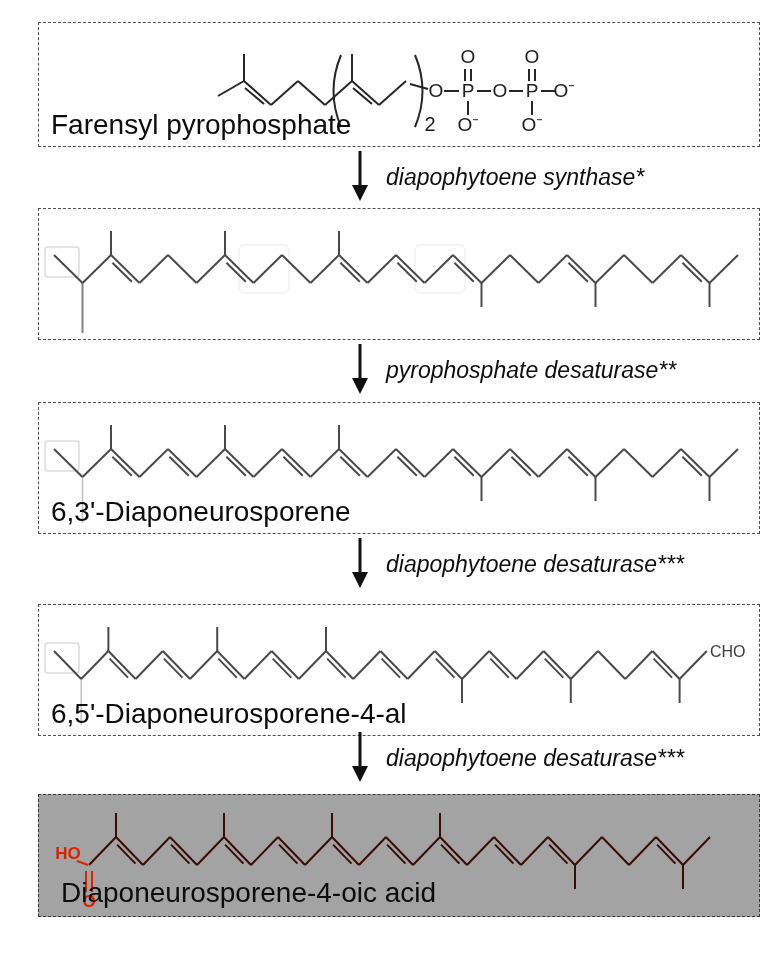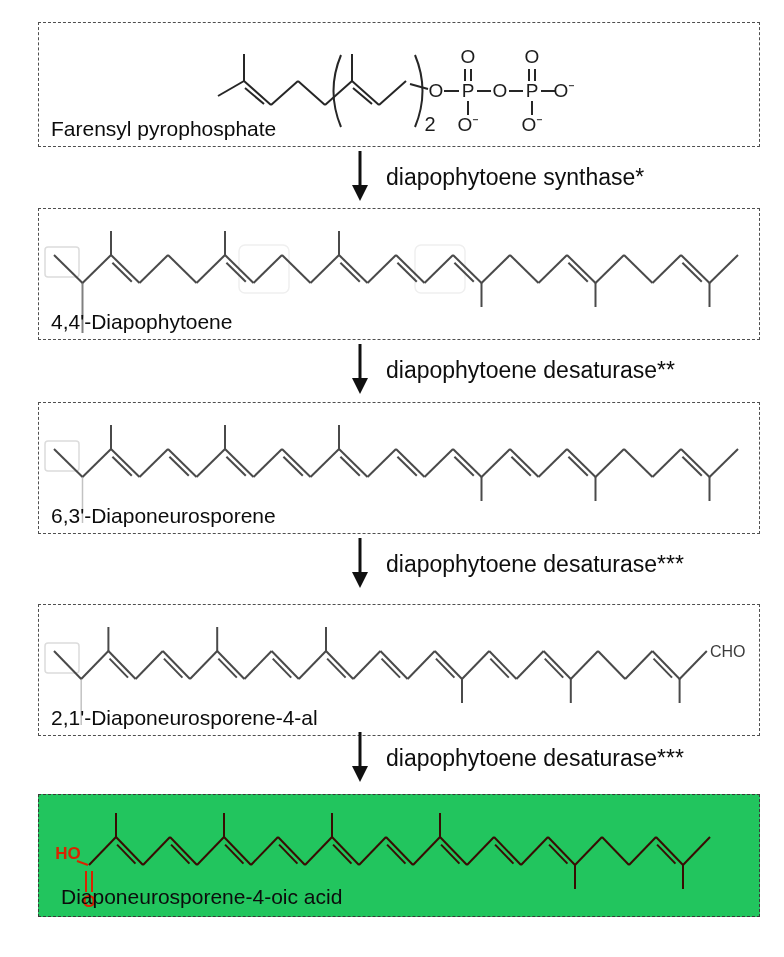--- a/index.html
+++ b/index.html
@@ -1,23 +1,23 @@
 <!DOCTYPE html>
 <html><head>
 <meta charset="utf-8">
 <style>
   html,body{margin:0;padding:0;background:#fff;}
   .page{position:relative;width:784px;height:957px;background:#ffffff;
         font-family:"Liberation Sans",sans-serif;overflow:hidden;}
   .cbox{position:absolute;left:38px;width:720px;border:1px dashed #4f4f4f;background:#ffffff;}
   .cbox svg{display:block;}
-  .clabel{position:absolute;left:12px;bottom:5px;font-size:21px;color:#0c0c0c;white-space:nowrap;}
+  .clabel{position:absolute;left:12px;bottom:5px;font-size:28px;color:#0c0c0c;white-space:nowrap;}
   .clabel--product{left:22px;bottom:7px;}
   .arrow{position:absolute;left:348px;}
-  .enzyme{position:absolute;left:386px;font-size:23px;color:#0e0e0e;white-space:nowrap;}
+  .enzyme{position:absolute;left:386px;font-size:23px;color:#0e0e0e;white-space:nowrap;font-style:italic;}
   text{font-family:"Liberation Sans",sans-serif;}
   .atom{fill:#1c1c1c;font-size:19px;text-anchor:middle;}
   .atom-sub{fill:#1c1c1c;font-size:20px;text-anchor:middle;}
   .atom-sm{fill:#3c3c3c;font-size:16px;}
   .atom-red{fill:#d92400;font-size:17px;text-anchor:middle;font-weight:bold;}
   .bond{stroke:#262626;stroke-width:2;fill:none;}
   .bond-red{stroke:#d92400;stroke-width:2;fill:none;}
   .ghost{stroke:#dcdcdc;fill:none;stroke-width:1.5;}
   .ghost-faint{stroke:#efefef;fill:none;stroke-width:1.5;}
 </style>
@@ -115,28 +115,27 @@
           <line x1="529.4063020922504" y1="53.69001394181649" x2="548.7863020922505" y2="72.73001394181648" stroke="#4a4a4a" stroke-width="2"></line>
           <line x1="643.4063020922504" y1="53.69001394181649" x2="662.7863020922505" y2="72.73001394181648" stroke="#4a4a4a" stroke-width="2"></line>
           <line x1="72" y1="46" x2="72" y2="22" stroke="#4a4a4a" stroke-width="2"></line>
           <line x1="186" y1="46" x2="186" y2="22" stroke="#4a4a4a" stroke-width="2"></line>
           <line x1="300" y1="46" x2="300" y2="22" stroke="#4a4a4a" stroke-width="2"></line>
           <line x1="442.5" y1="74" x2="442.5" y2="98" stroke="#4a4a4a" stroke-width="2"></line>
           <line x1="556.5" y1="74" x2="556.5" y2="98" stroke="#4a4a4a" stroke-width="2"></line>
           <line x1="670.5" y1="74" x2="670.5" y2="98" stroke="#4a4a4a" stroke-width="2"></line>
         </g>
     </svg>
-    <span class="clabel">4,4'-Diapophytoene</span>
   </div>
 
   <svg class="arrow" style="top:343px;" width="24" height="52">
     <line x1="12" y1="1" x2="12" y2="37" stroke="#101010" stroke-width="3"></line>
     <polygon points="4,35 20,35 12,51" fill="#101010"></polygon>
   </svg>
-  <span class="enzyme" style="top:357px;">diapophytoene desaturase**</span>
+  <span class="enzyme" style="top:357px;">pyrophosphate desaturase**</span>
 
   <div class="cbox" style="top:402px;height:130px;">
     <svg width="718" height="128" viewBox="0 0 718 128">
       <rect class="ghost" x="6" y="38" width="34" height="30" rx="3"></rect>
       <line x1="43.5" y1="74" x2="43.5" y2="120" stroke="#c2c2c2" stroke-width="1.5"></line>
       <g>
           <line x1="15" y1="46" x2="43.5" y2="74" stroke="#4a4a4a" stroke-width="2"></line>
           <line x1="43.5" y1="74" x2="72" y2="46" stroke="#4a4a4a" stroke-width="2"></line>
           <line x1="72" y1="46" x2="100.5" y2="74" stroke="#4a4a4a" stroke-width="2"></line>
           <line x1="100.5" y1="74" x2="129" y2="46" stroke="#4a4a4a" stroke-width="2"></line>
@@ -228,30 +227,30 @@
           <line x1="614.5242427861334" y1="53.61553557918463" x2="633.0202427861335" y2="72.65553557918462" stroke="#4a4a4a" stroke-width="2"></line>
           <line x1="69.4" y1="46" x2="69.4" y2="22" stroke="#4a4a4a" stroke-width="2"></line>
           <line x1="178.2" y1="46" x2="178.2" y2="22" stroke="#4a4a4a" stroke-width="2"></line>
           <line x1="287" y1="46" x2="287" y2="22" stroke="#4a4a4a" stroke-width="2"></line>
           <line x1="423" y1="74" x2="423" y2="98" stroke="#4a4a4a" stroke-width="2"></line>
           <line x1="531.8" y1="74" x2="531.8" y2="98" stroke="#4a4a4a" stroke-width="2"></line>
           <line x1="640.6" y1="74" x2="640.6" y2="98" stroke="#4a4a4a" stroke-width="2"></line>
         </g>
       <text class="atom-sm" x="671" y="52">CHO</text>
     </svg>
-    <span class="clabel">2,1'-Diaponeurosporene-4-al</span>
+    <span class="clabel">6,5'-Diaponeurosporene-4-al</span>
   </div>
 
   <svg class="arrow" style="top:731px;" width="24" height="52">
     <line x1="12" y1="1" x2="12" y2="37" stroke="#101010" stroke-width="3"></line>
     <polygon points="4,35 20,35 12,51" fill="#101010"></polygon>
   </svg>
   <span class="enzyme" style="top:745px;">diapophytoene desaturase***</span>
 
-  <div class="cbox" style="top: 794px; height: 121px; border-color: rgb(58, 58, 58); background: #22c55e;">
+  <div class="cbox" style="top: 794px; height: 121px; border-color: rgb(58, 58, 58); background: #a3a3a3;">
     <svg width="718" height="119" viewBox="0 0 718 119">
       <g class="bond-red">
         <line x1="38" y1="66" x2="49" y2="70"></line>
         <line x1="47" y1="76" x2="47" y2="97"></line>
         <line x1="53" y1="76" x2="53" y2="97"></line>
       </g>
       <text class="atom-red" x="29" y="64">HO</text>
       <text class="atom-red" x="50" y="112">O</text>
       <g>
           <line x1="50" y1="70" x2="77" y2="42" stroke="#380c02" stroke-width="2"></line>

